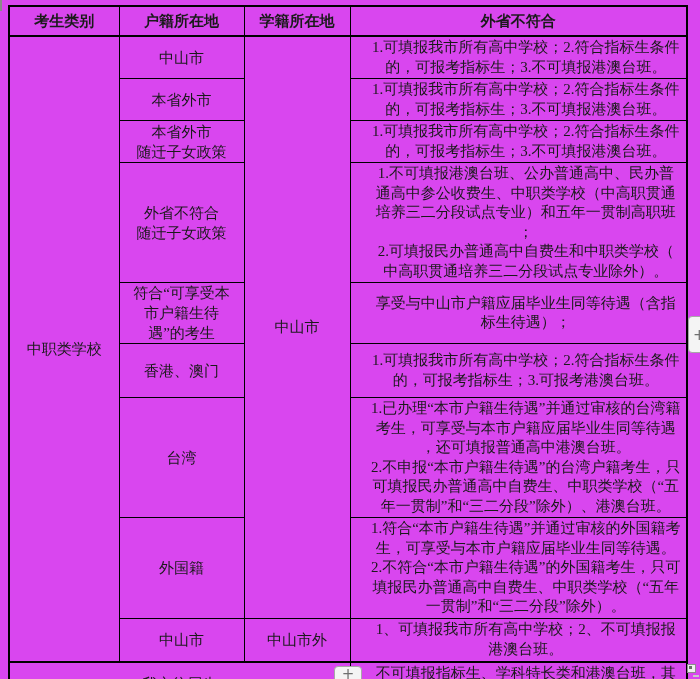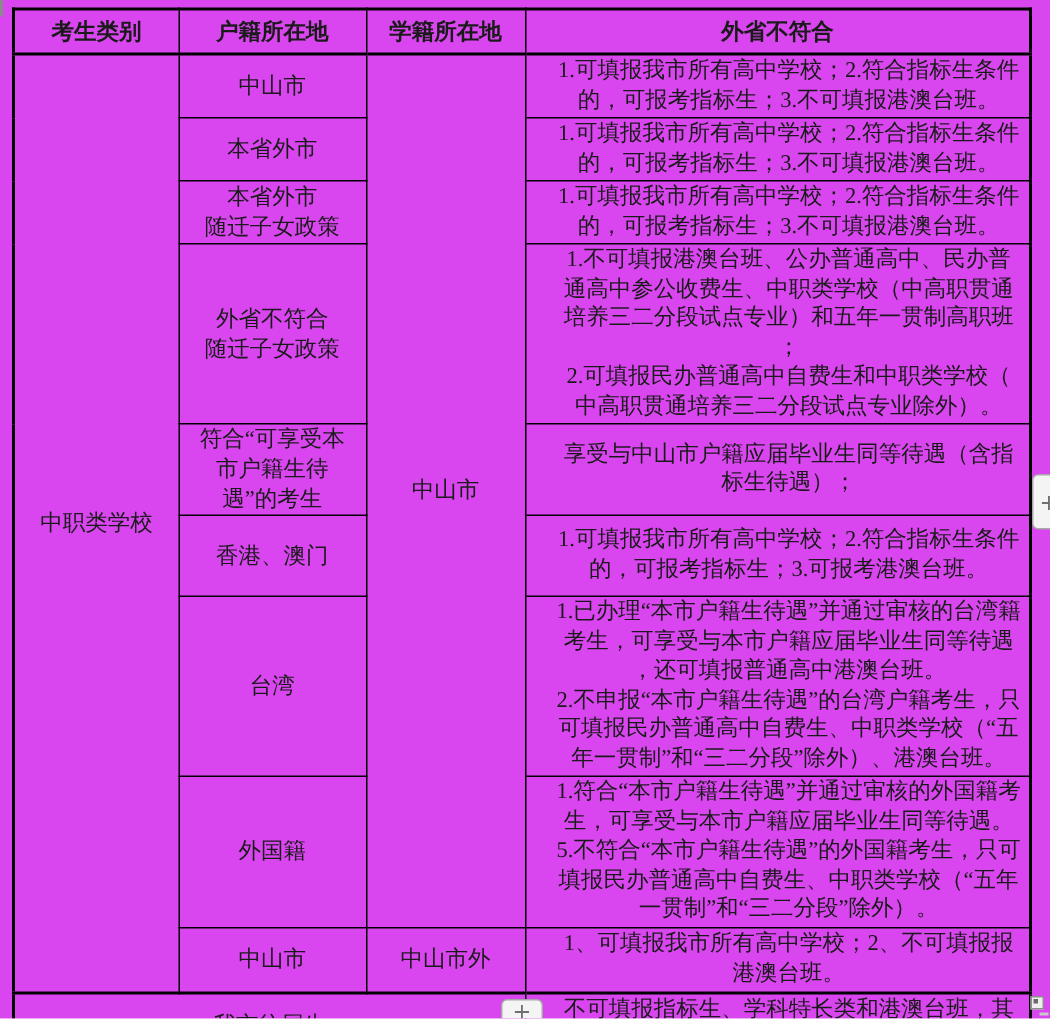--- a/index.html
+++ b/index.html
@@ -96,21 +96,21 @@
       <td class="scope">1.可填报我市所有高中学校；2.符合指标生条件的，可报考指标生；3.可报考港澳台班。</td>
     </tr>
     <tr class="r7">
       <td class="hukou">台湾</td>
       <td class="scope">1.已办理“本市户籍生待遇”并通过审核的台湾籍考生，可享受与本市户籍应届毕业生同等待遇，还可填报普通高中港澳台班。
 2.不申报“本市户籍生待遇”的台湾户籍考生，只可填报民办普通高中自费生、中职类学校（“五年一贯制”和“三二分段”除外）、港澳台班。</td>
     </tr>
     <tr class="r8">
       <td class="hukou">外国籍</td>
       <td class="scope">1.符合“本市户籍生待遇”并通过审核的外国籍考生，可享受与本市户籍应届毕业生同等待遇。
-5.不符合“本市户籍生待遇”的外国籍考生，只可填报民办普通高中自费生、中职类学校（“五年一贯制”和“三二分段”除外）。</td>
+2.不符合“本市户籍生待遇”的外国籍考生，只可填报民办普通高中自费生、中职类学校（“五年一贯制”和“三二分段”除外）。</td>
     </tr>
     <tr class="r9">
       <td class="hukou">中山市</td>
       <td class="school">中山市外</td>
       <td class="scope">1、可填报我市所有高中学校；2、不可填报报港澳台班。</td>
     </tr>
     <tr class="r10">
       <td class="cat" colspan="3">我市往届生</td>
       <td class="scope">不可填报指标生、学科特长类和港澳台班，其它志愿均可填报。</td>
     </tr>

